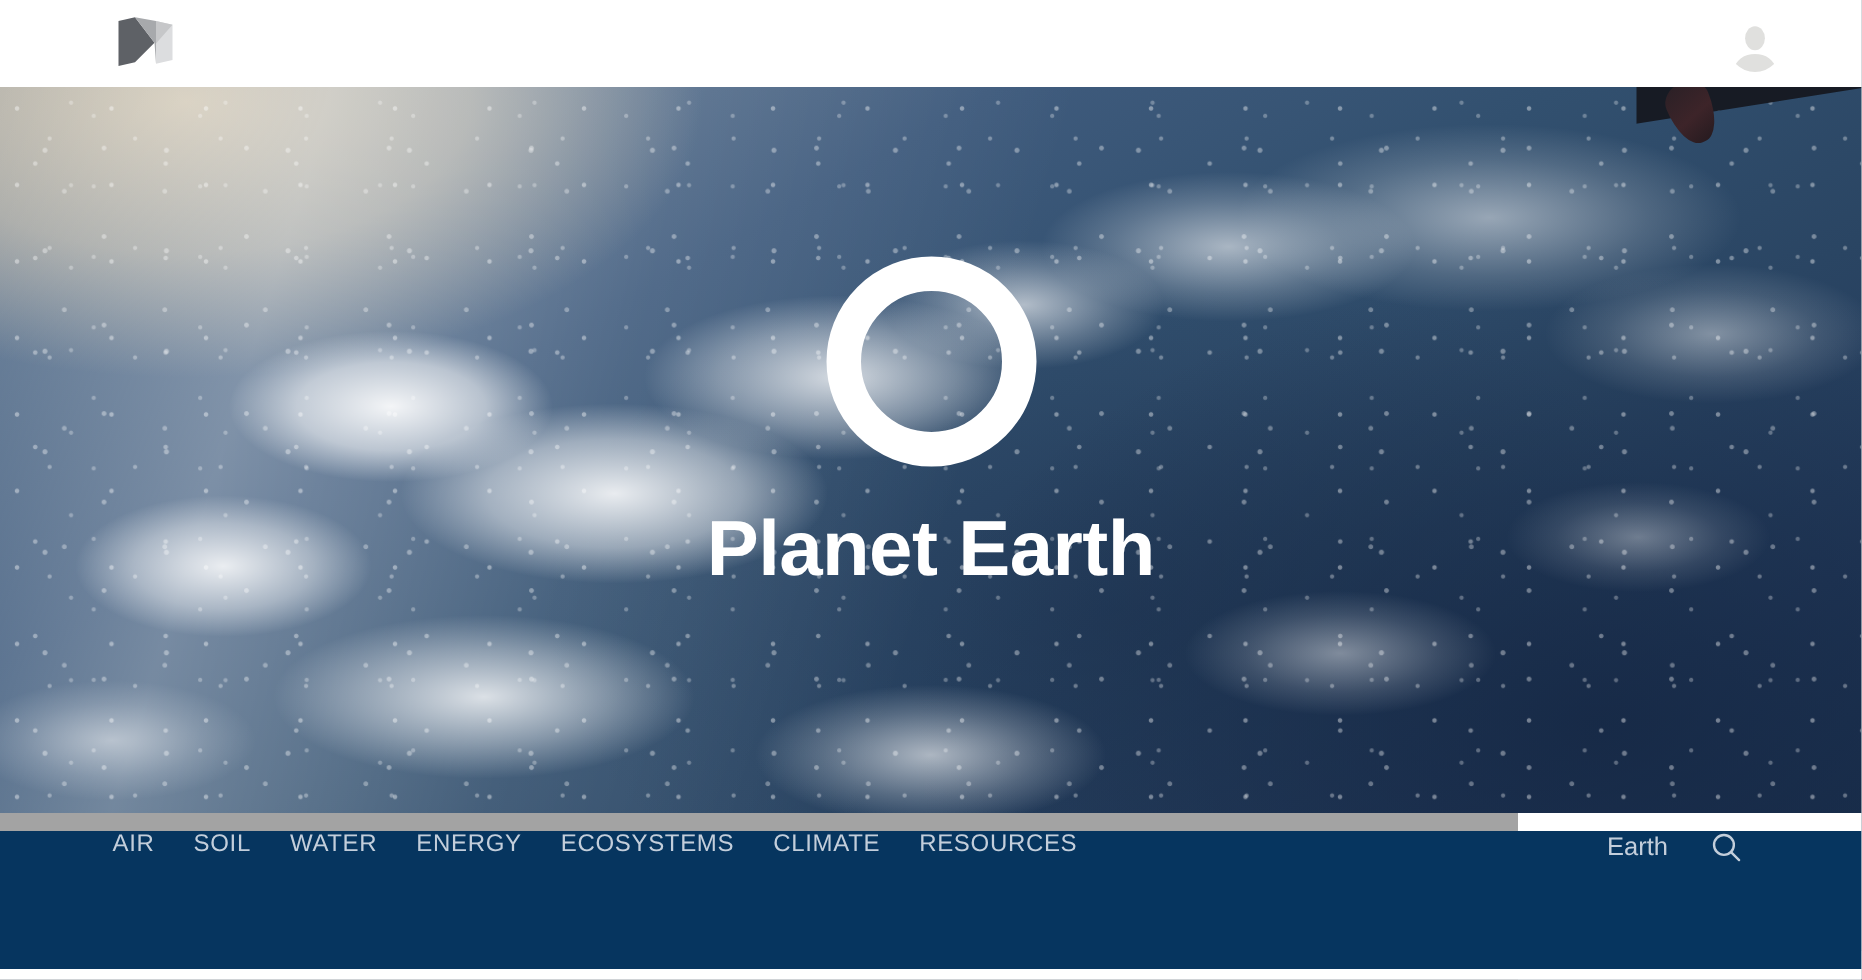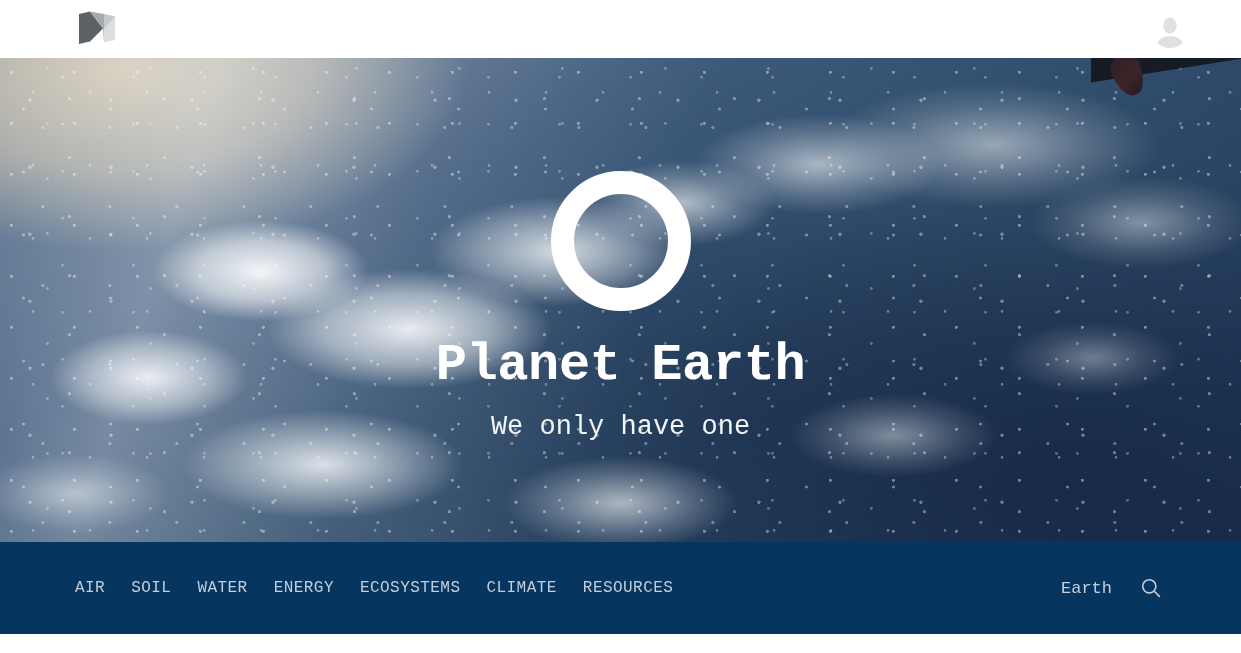--- a/index.html
+++ b/index.html
@@ -4,21 +4,21 @@
 <style>
   * { margin:0; padding:0; box-sizing:border-box; }
 
   html, body {
     width:1241px; height:653px;
     background:#ffffff;
     font-family:"Liberation Sans", sans-serif;
     overflow:hidden;
   }
 
-  #app { position:relative; width:1012px; height:653px; background:#a3a3a3;font-family:Liberation Mono, monospace; }
+  #app { position:relative; width:1012px; height:653px; background:#a3a3a3; }
 
   
   .topbar {
     position:absolute; top:0; left:0;
     width:1241px; height:58px;
     background:#ffffff;
     display:flex; align-items:center;
     z-index:30;
   }
   .brand-logo {
@@ -130,24 +130,24 @@
   .hero-subtitle {
     margin-top:22px;
     font-size:27px;
     font-weight:400;
     color:#f2f5f8;
     line-height:1;
   }
 
   
   .navbar {
-    position:absolute; top:542px; left:0;
+    position:absolute; top:554px; left:0;
     width:1241px; height:92px;
     background:#06355f;
-    display:flex; align-items:center;
+    display:flex; align-items:flex-start;
     z-index:20;
     gap:35px;
   }
   .nav-left {
     display:flex; align-items:center;
     margin-left:75px;
     gap:26px;
   }
   .nav-link {
     font-size:16px;
@@ -212,21 +212,20 @@
     <div class="hero-bg"></div>
     <div class="hero-speckle"></div>
     <div class="hero-craft">
       <div class="bar"></div>
       <div class="pod"></div>
     </div>
 
     <div class="hero-content">
       <div class="ring-mark"></div>
       <h1 class="hero-title">Planet Earth</h1>
-      <p class="hero-subtitle">We only have one</p>
     </div>
   </div>
 
   <nav class="navbar">
 
     <div class="nav-left">
       <span class="nav-link">AIR</span>
       <span class="nav-link">SOIL</span>
       <span class="nav-link">WATER</span>
       <span class="nav-link">ENERGY</span>

